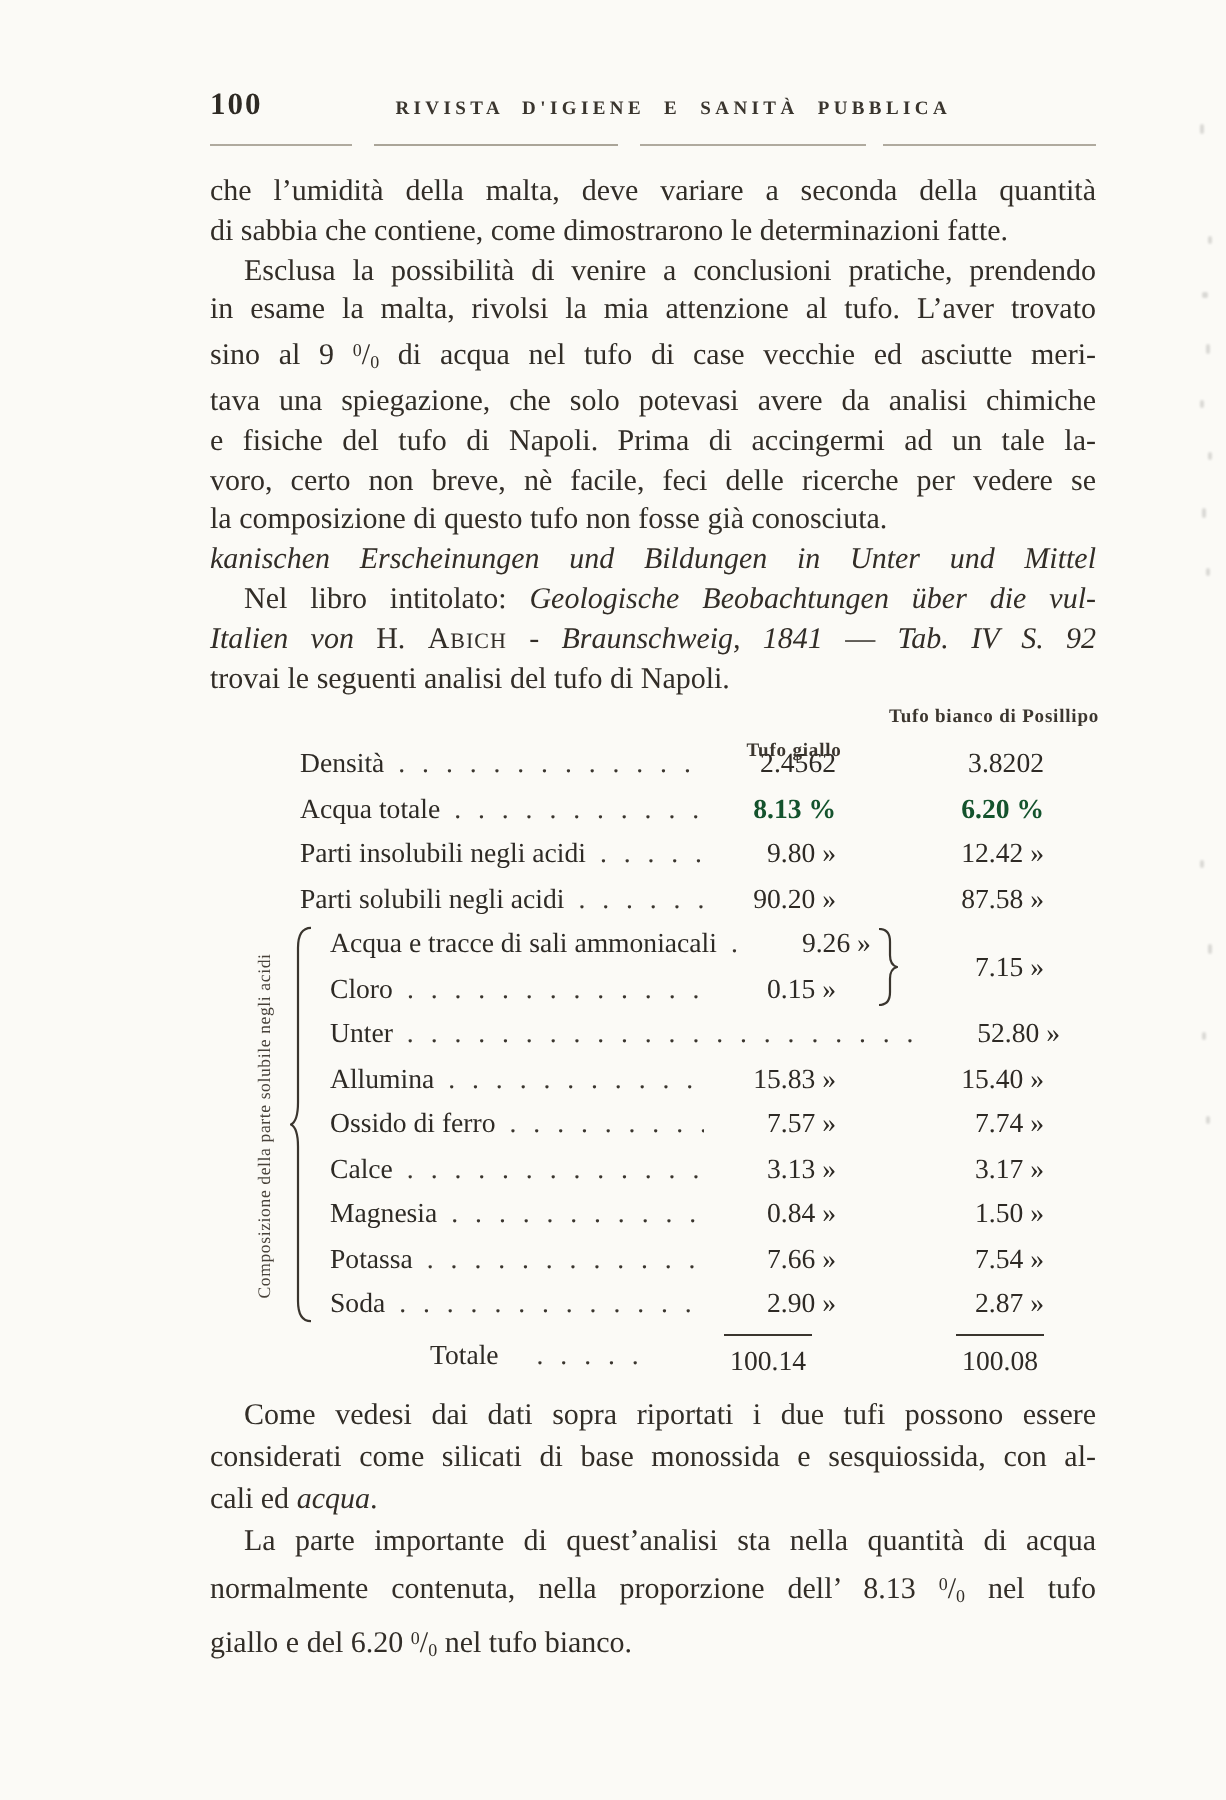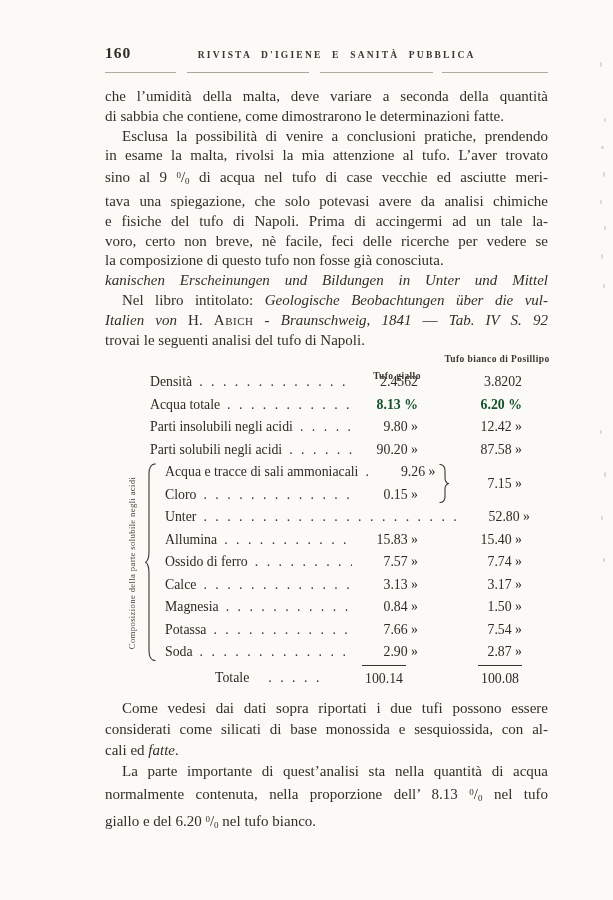--- a/index.html
+++ b/index.html
@@ -28,21 +28,21 @@
   .su { font-size:9px; vertical-align:4px; letter-spacing:0; }
   .sb { font-size:9px; vertical-align:-2px; letter-spacing:0; }
   .sc { font-variant:small-caps; letter-spacing:.5px; }
 
   
   .analysis-table { margin:1px 0 0 45px; width:400px; font-size:13.8px; color:#2e2a25; position:relative; }
   .thead { position:relative; height:20px; font-size:9.5px; color:#3c362f; font-weight:600; }
   .th1 { position:absolute; left:247px; top:20px; transform:translateX(-50%); white-space:nowrap; letter-spacing:.4px; }
   .th2 { position:absolute; left:347px; top:3px; transform:translateX(-50%); white-space:nowrap; letter-spacing:.4px; }
 
-  .trow { display:flex; align-items:center; height:22.5px; line-height:22.5px; }
+  .trow { display:flex; align-items:flex-start; height:22.5px; line-height:22.5px; }
   .tlabel { white-space:nowrap; flex:none; }
   .leader { flex:1; min-width:0; overflow:hidden; white-space:nowrap;
             letter-spacing:2.5px; padding:0 4px 0 7px; color:#3a352e; }
   .v { flex:none; text-align:right; box-sizing:border-box; white-space:nowrap; }
   .v1 { width:86px;  padding-right:20px; }
   .v2 { width:112px; padding-right:28px; }
   .boldrow .v { font-weight:bold; color:#14532d; }
 
   .group { position:relative; padding-left:15px; }
   .grouplabel-box { position:absolute; left:-26px; top:2px; bottom:2px; width:16px; }
@@ -63,21 +63,21 @@
   
   .edge-mark { position:absolute; background:#8d8d8a; border-radius:1px; opacity:.3; filter:blur(.4px); }
 </style>
 </head>
 <body>
 
 <div class="page">
   <div class="content">
 
     <div class="runhead">
-      <span class="pagenum">160</span>
+      <span class="pagenum">100</span>
       <span class="jtitle">RIVISTA D'IGIENE E SANITÀ PUBBLICA</span>
     </div>
     <div class="hrule"></div>
 
     <div class="bodytext" id="top-paragraphs">
         <div class="para">
           <div class="jline">che l’umidità della malta, deve variare a seconda della quantità</div>
           <div class="jline last">di sabbia che contiene, come dimostrarono le determinazioni fatte.</div>
         </div>
         <div class="para">
@@ -205,21 +205,21 @@
         <span class="leader">. . . . . . . . . . . . . . . . . . . . . . . .</span>
         <span class="v v1"><span class="ovl">100.14</span></span>
         <span class="v v2"><span class="ovl">100.08</span></span>
       </div>
     </div>
 
     <div class="bottomtext" id="bottom-paragraphs">
         <div class="para">
           <div class="jline ind">Come vedesi dai dati sopra riportati i due tufi possono essere</div>
           <div class="jline">considerati come silicati di base monossida e sesquiossida, con al-</div>
-          <div class="jline last">cali ed <i>fatte</i>.</div>
+          <div class="jline last">cali ed <i>acqua</i>.</div>
         </div>
         <div class="para">
           <div class="jline ind">La parte importante di quest’analisi sta nella quantità di acqua</div>
           <div class="jline">normalmente contenuta, nella proporzione dell’ 8.13 <span class="su">0</span>/<span class="sb">0</span> nel tufo</div>
           <div class="jline last">giallo e del 6.20 <span class="su">0</span>/<span class="sb">0</span> nel tufo bianco.</div>
         </div>
       </div>
   </div>
 
   <div id="edge-marks">

